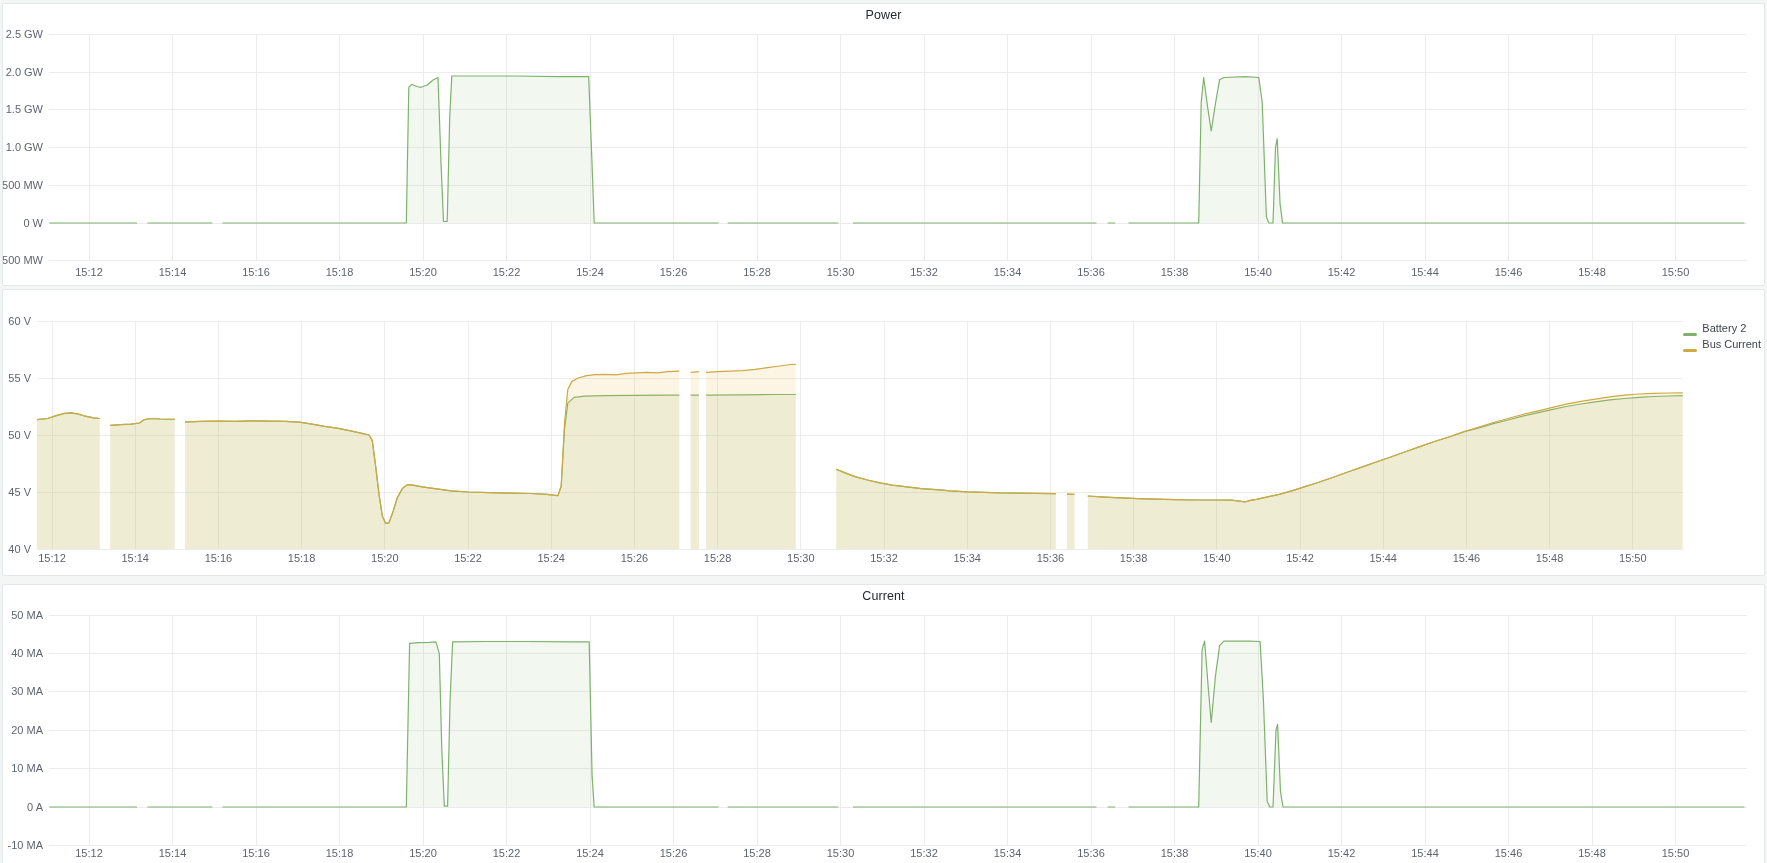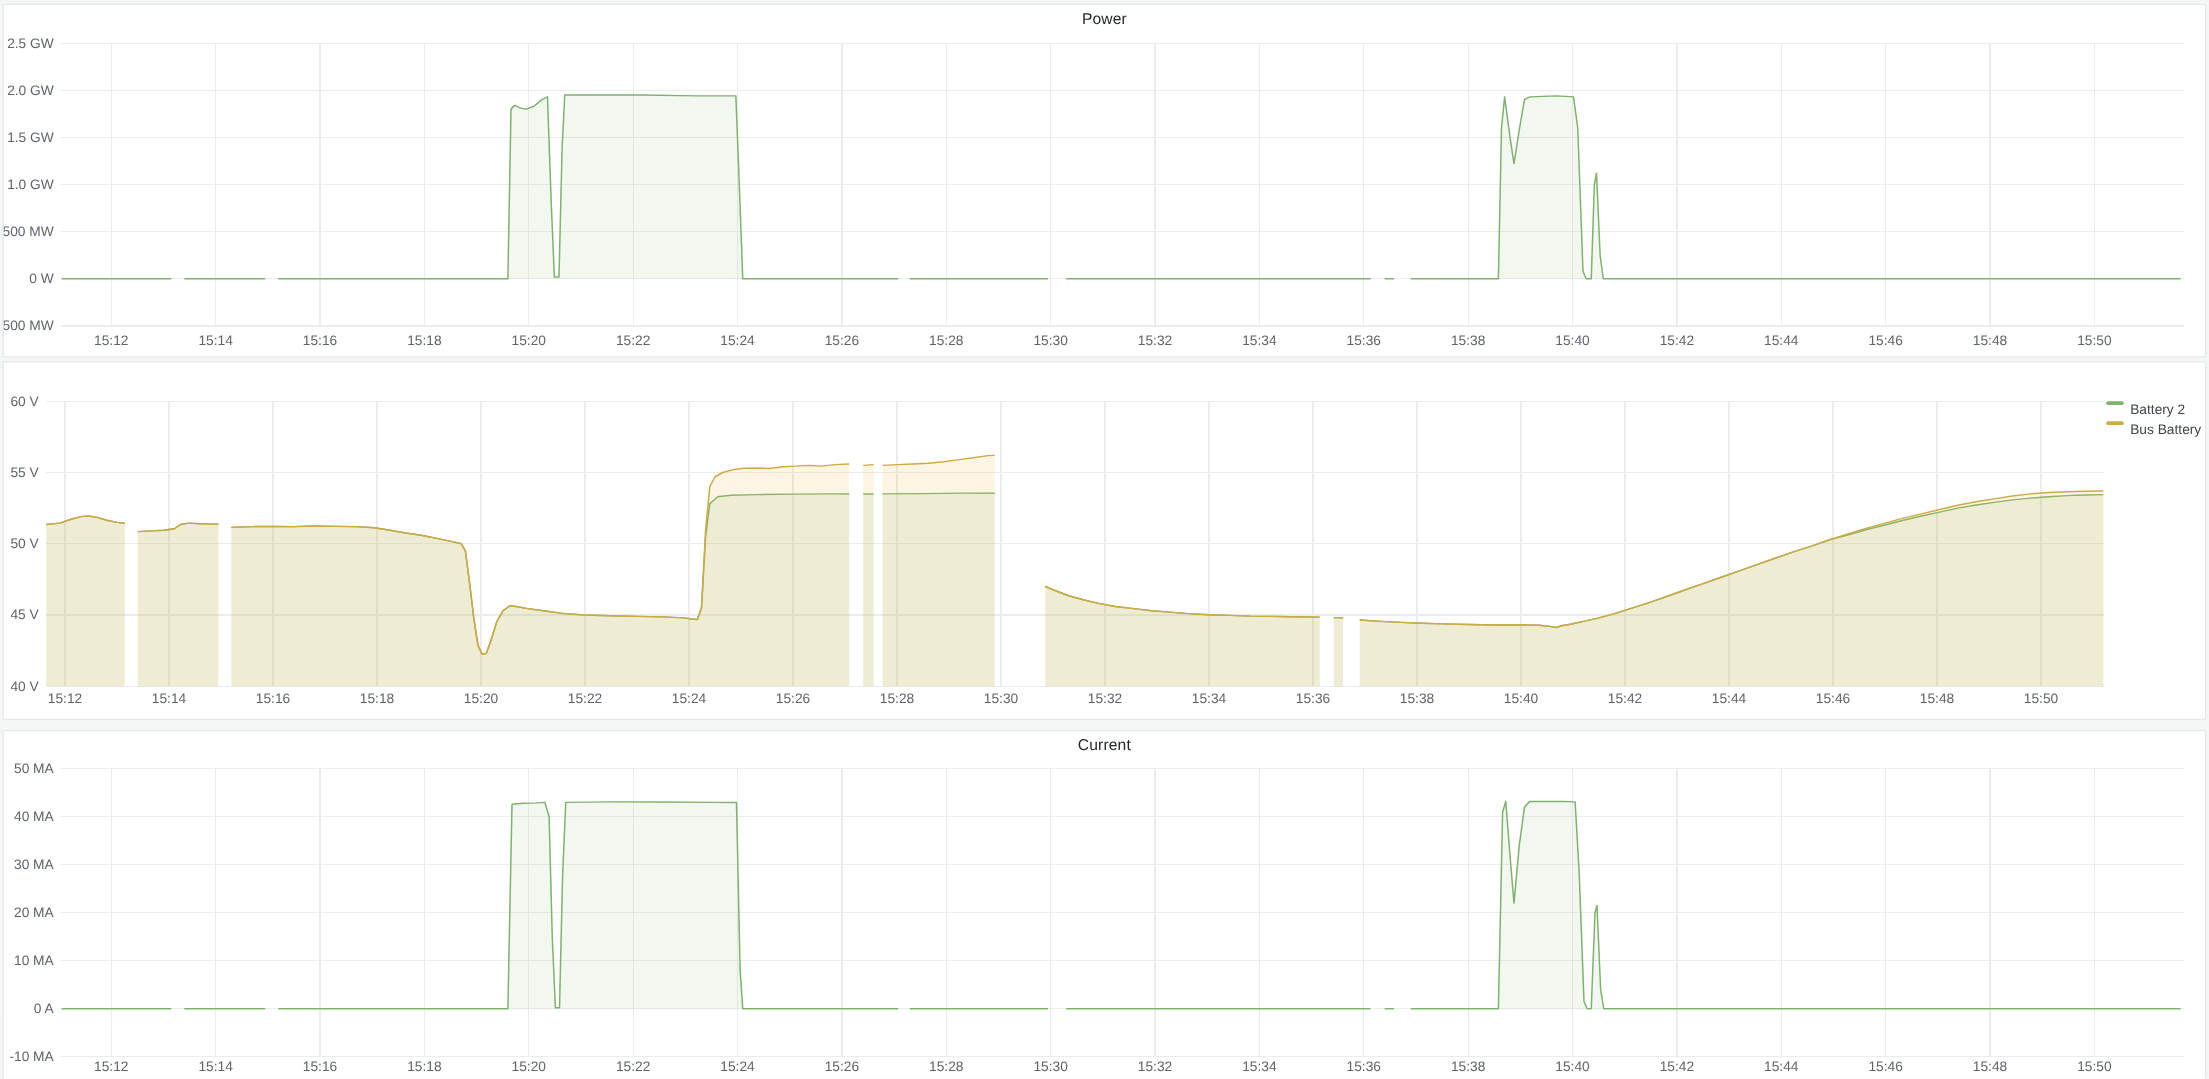--- a/index.html
+++ b/index.html
@@ -22,21 +22,21 @@
     cursor:pointer;
   }
   .chart-svg{position:absolute;top:0;left:0;}
   .grid{stroke:#ececee;stroke-width:1;shape-rendering:crispEdges;}
   .tick{fill:#5f646c;font-family:"Liberation Sans",sans-serif;font-size:11px;}
   .legend{
     position:absolute;top:31px;right:3px;
     display:flex;flex-direction:column;gap:1px;
     font-size:11px;color:#3f454c;line-height:15px;
   }
-  .legend-item{display:flex;align-items:flex-start;cursor:pointer;white-space:nowrap;}
+  .legend-item{display:flex;align-items:flex-end;cursor:pointer;white-space:nowrap;}
   .legend-item .dash{
     display:inline-block;width:14px;height:3px;border-radius:2px;margin-right:5px;
   }
 </style>
 </head>
 <body>
 
 <div class="panel" style="top:3px;height:283px;">
   <div class="panel-title">Power</div>
   <svg class="chart-svg" width="1763" height="283">
@@ -156,21 +156,21 @@
       <path d="M34,259L34,129.6L44.8,128.5L53.2,125.6L61.5,123.3L67.7,122.8L74.8,123.9L82.3,126.2L90.6,127.9L96.8,128.5L96.8,259ZM107.2,259L107.2,135.3L117.6,134.7L128,134.2L136.4,133L141.4,129.6L148,128.5L157.2,129L171.7,129.3L171.7,259ZM182.1,259L182.1,131.9L198.8,131.3L215.4,131.1L232,131.3L248.7,130.8L265.3,131.1L282,131.3L296.5,132.2L309,134.2L321.5,136.4L334,138.2L346.4,140.7L358.9,143.3L366,145L369.3,150.7L372.6,175.8L376,204.3L379.3,225.9L382.6,233.3L386,232.8L390.1,221.4L394.3,207.7L399.3,198.6L404.7,194.6L410.1,195.2L419.2,196.9L431.7,198.6L448.4,200.9L465,202L485.8,202.6L506.6,203.1L527.4,203.5L544,204.3L550.3,205.2L554.9,205.6L558.2,196.3L561.5,133.6L564.8,99.4L569,91.4L575.2,88L583.6,85.7L591.9,84.6L602.3,84.4L612.7,84.8L623.1,83.4L633.5,82.9L643.9,82.3L654.3,82.9L664.7,81.7L676.3,81.2L676.3,259ZM687.6,259L687.6,82.3L695.9,81.7L695.9,259ZM703,259L703,82.3L714.6,81.7L727.1,81.2L739.6,80.6L752,79.4L764.5,77.7L777,76L787.4,74.5L792.8,74.3L792.8,259ZM833.2,259L833.2,179.2L841.5,182.6L851.9,186.6L864.4,190L876.8,192.9L889.3,195.2L903.9,196.9L918.4,198.6L933,199.7L947.6,200.9L964.2,201.8L980.8,202.3L997.5,202.9L1014.1,203.1L1030.8,203.4L1052.8,203.7L1052.8,259ZM1064,259L1064,204.1L1071.5,204.3L1071.5,259ZM1084.8,259L1084.8,206L1101.5,207.1L1118.1,207.9L1134.8,208.6L1151.4,209.1L1172.2,209.6L1193,210L1213.8,210L1228.4,210.2L1236.7,211.1L1242.1,212L1246.2,210.6L1253.3,209.4L1263.7,207.1L1276.2,204.3L1288.7,200.9L1301.2,196.9L1315.7,192.3L1330.3,187.2L1344.8,182L1359.4,176.9L1374,171.8L1388.5,166.7L1403.1,161.5L1417.6,156.4L1432.2,151.3L1446.8,146.7L1461.3,141.6L1475.9,137L1490.4,132.5L1505,128.5L1519.6,124.5L1534.1,121.1L1548.7,117.6L1563.2,114.2L1577.8,111.4L1592.4,109.1L1606.9,106.8L1621.5,105.1L1636,104L1650.6,103.4L1665.2,103L1679.7,102.8L1679.7,259Z" fill="rgba(234,184,57,0.14)" stroke="none"></path>
       <path d="M34,129.6L44.8,128.5L53.2,125.6L61.5,123.3L67.7,122.8L74.8,123.9L82.3,126.2L90.6,127.9L96.8,128.5M107.2,135.3L117.6,134.7L128,134.2L136.4,133L141.4,129.6L148,128.5L157.2,129L171.7,129.3M182.1,131.9L198.8,131.3L215.4,131.1L232,131.3L248.7,130.8L265.3,131.1L282,131.3L296.5,132.2L309,134.2L321.5,136.4L334,138.2L346.4,140.7L358.9,143.3L366,145L369.3,150.7L372.6,175.8L376,204.3L379.3,225.9L382.6,233.3L386,232.8L390.1,221.4L394.3,207.7L399.3,198.6L404.7,194.6L410.1,195.2L419.2,196.9L431.7,198.6L448.4,200.9L465,202L485.8,202.6L506.6,203.1L527.4,203.5L544,204.3L550.3,205.2L554.9,205.6L558.2,196.3L561.5,133.6L564.8,99.4L569,91.4L575.2,88L583.6,85.7L591.9,84.6L602.3,84.4L612.7,84.8L623.1,83.4L633.5,82.9L643.9,82.3L654.3,82.9L664.7,81.7L676.3,81.2M687.6,82.3L695.9,81.7M703,82.3L714.6,81.7L727.1,81.2L739.6,80.6L752,79.4L764.5,77.7L777,76L787.4,74.5L792.8,74.3M833.2,179.2L841.5,182.6L851.9,186.6L864.4,190L876.8,192.9L889.3,195.2L903.9,196.9L918.4,198.6L933,199.7L947.6,200.9L964.2,201.8L980.8,202.3L997.5,202.9L1014.1,203.1L1030.8,203.4L1052.8,203.7M1064,204.1L1071.5,204.3M1084.8,206L1101.5,207.1L1118.1,207.9L1134.8,208.6L1151.4,209.1L1172.2,209.6L1193,210L1213.8,210L1228.4,210.2L1236.7,211.1L1242.1,212L1246.2,210.6L1253.3,209.4L1263.7,207.1L1276.2,204.3L1288.7,200.9L1301.2,196.9L1315.7,192.3L1330.3,187.2L1344.8,182L1359.4,176.9L1374,171.8L1388.5,166.7L1403.1,161.5L1417.6,156.4L1432.2,151.3L1446.8,146.7L1461.3,141.6L1475.9,137L1490.4,132.5L1505,128.5L1519.6,124.5L1534.1,121.1L1548.7,117.6L1563.2,114.2L1577.8,111.4L1592.4,109.1L1606.9,106.8L1621.5,105.1L1636,104L1650.6,103.4L1665.2,103L1679.7,102.8" fill="none" stroke="#cfa943" stroke-width="1.2" stroke-linejoin="round"></path>
     </svg>
   <div class="legend">
     <div class="legend-item">
       <span class="dash" style="background: rgb(126, 178, 109);"></span>
       <span>Battery 2</span>
     </div>
     <div class="legend-item">
       <span class="dash" style="background: rgb(207, 169, 67);"></span>
-      <span>Bus Battery</span>
+      <span>Bus Current</span>
     </div>
   </div>
 </div>
 
 <div class="panel" style="top:584px;height:281px;">
   <div class="panel-title">Current</div>
   <svg class="chart-svg" width="1763" height="281">
       <line class="grid" x1="46" x2="1744" y1="30" y2="30"></line>
       <text class="tick" x="40" y="33.5" text-anchor="end">50 MA</text>
       <line class="grid" x1="46" x2="1744" y1="68.4" y2="68.4"></line>

